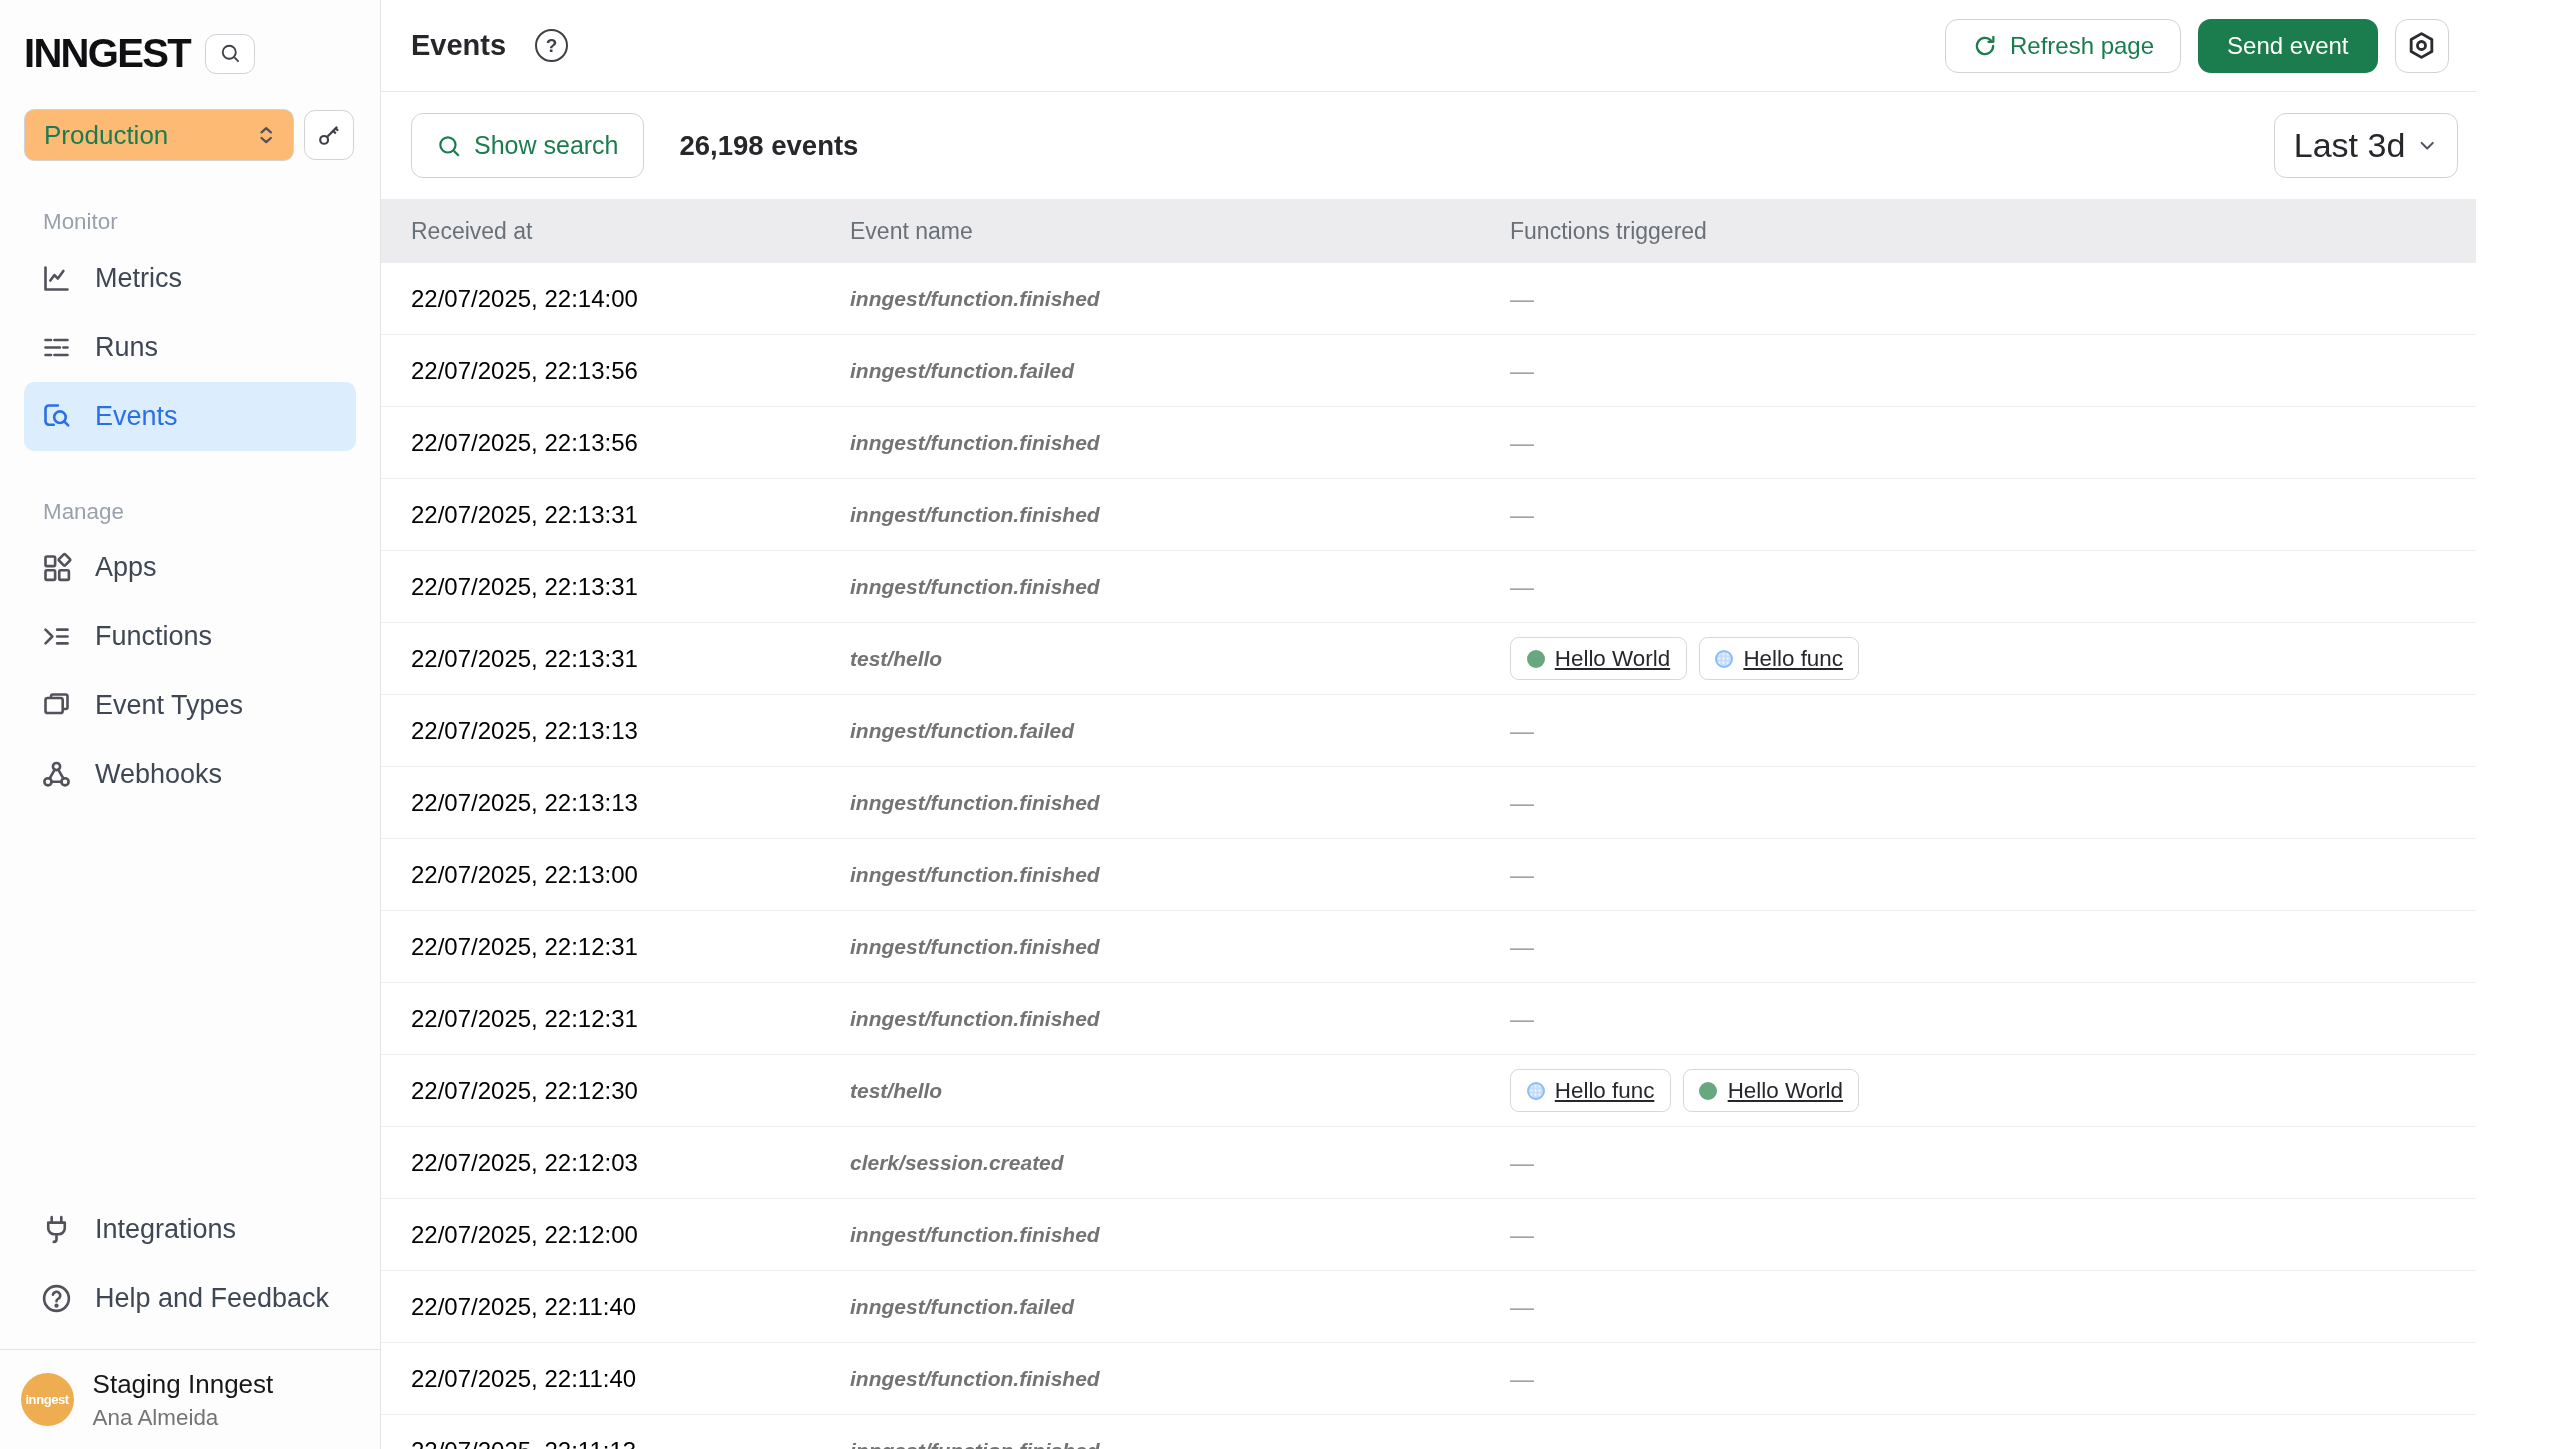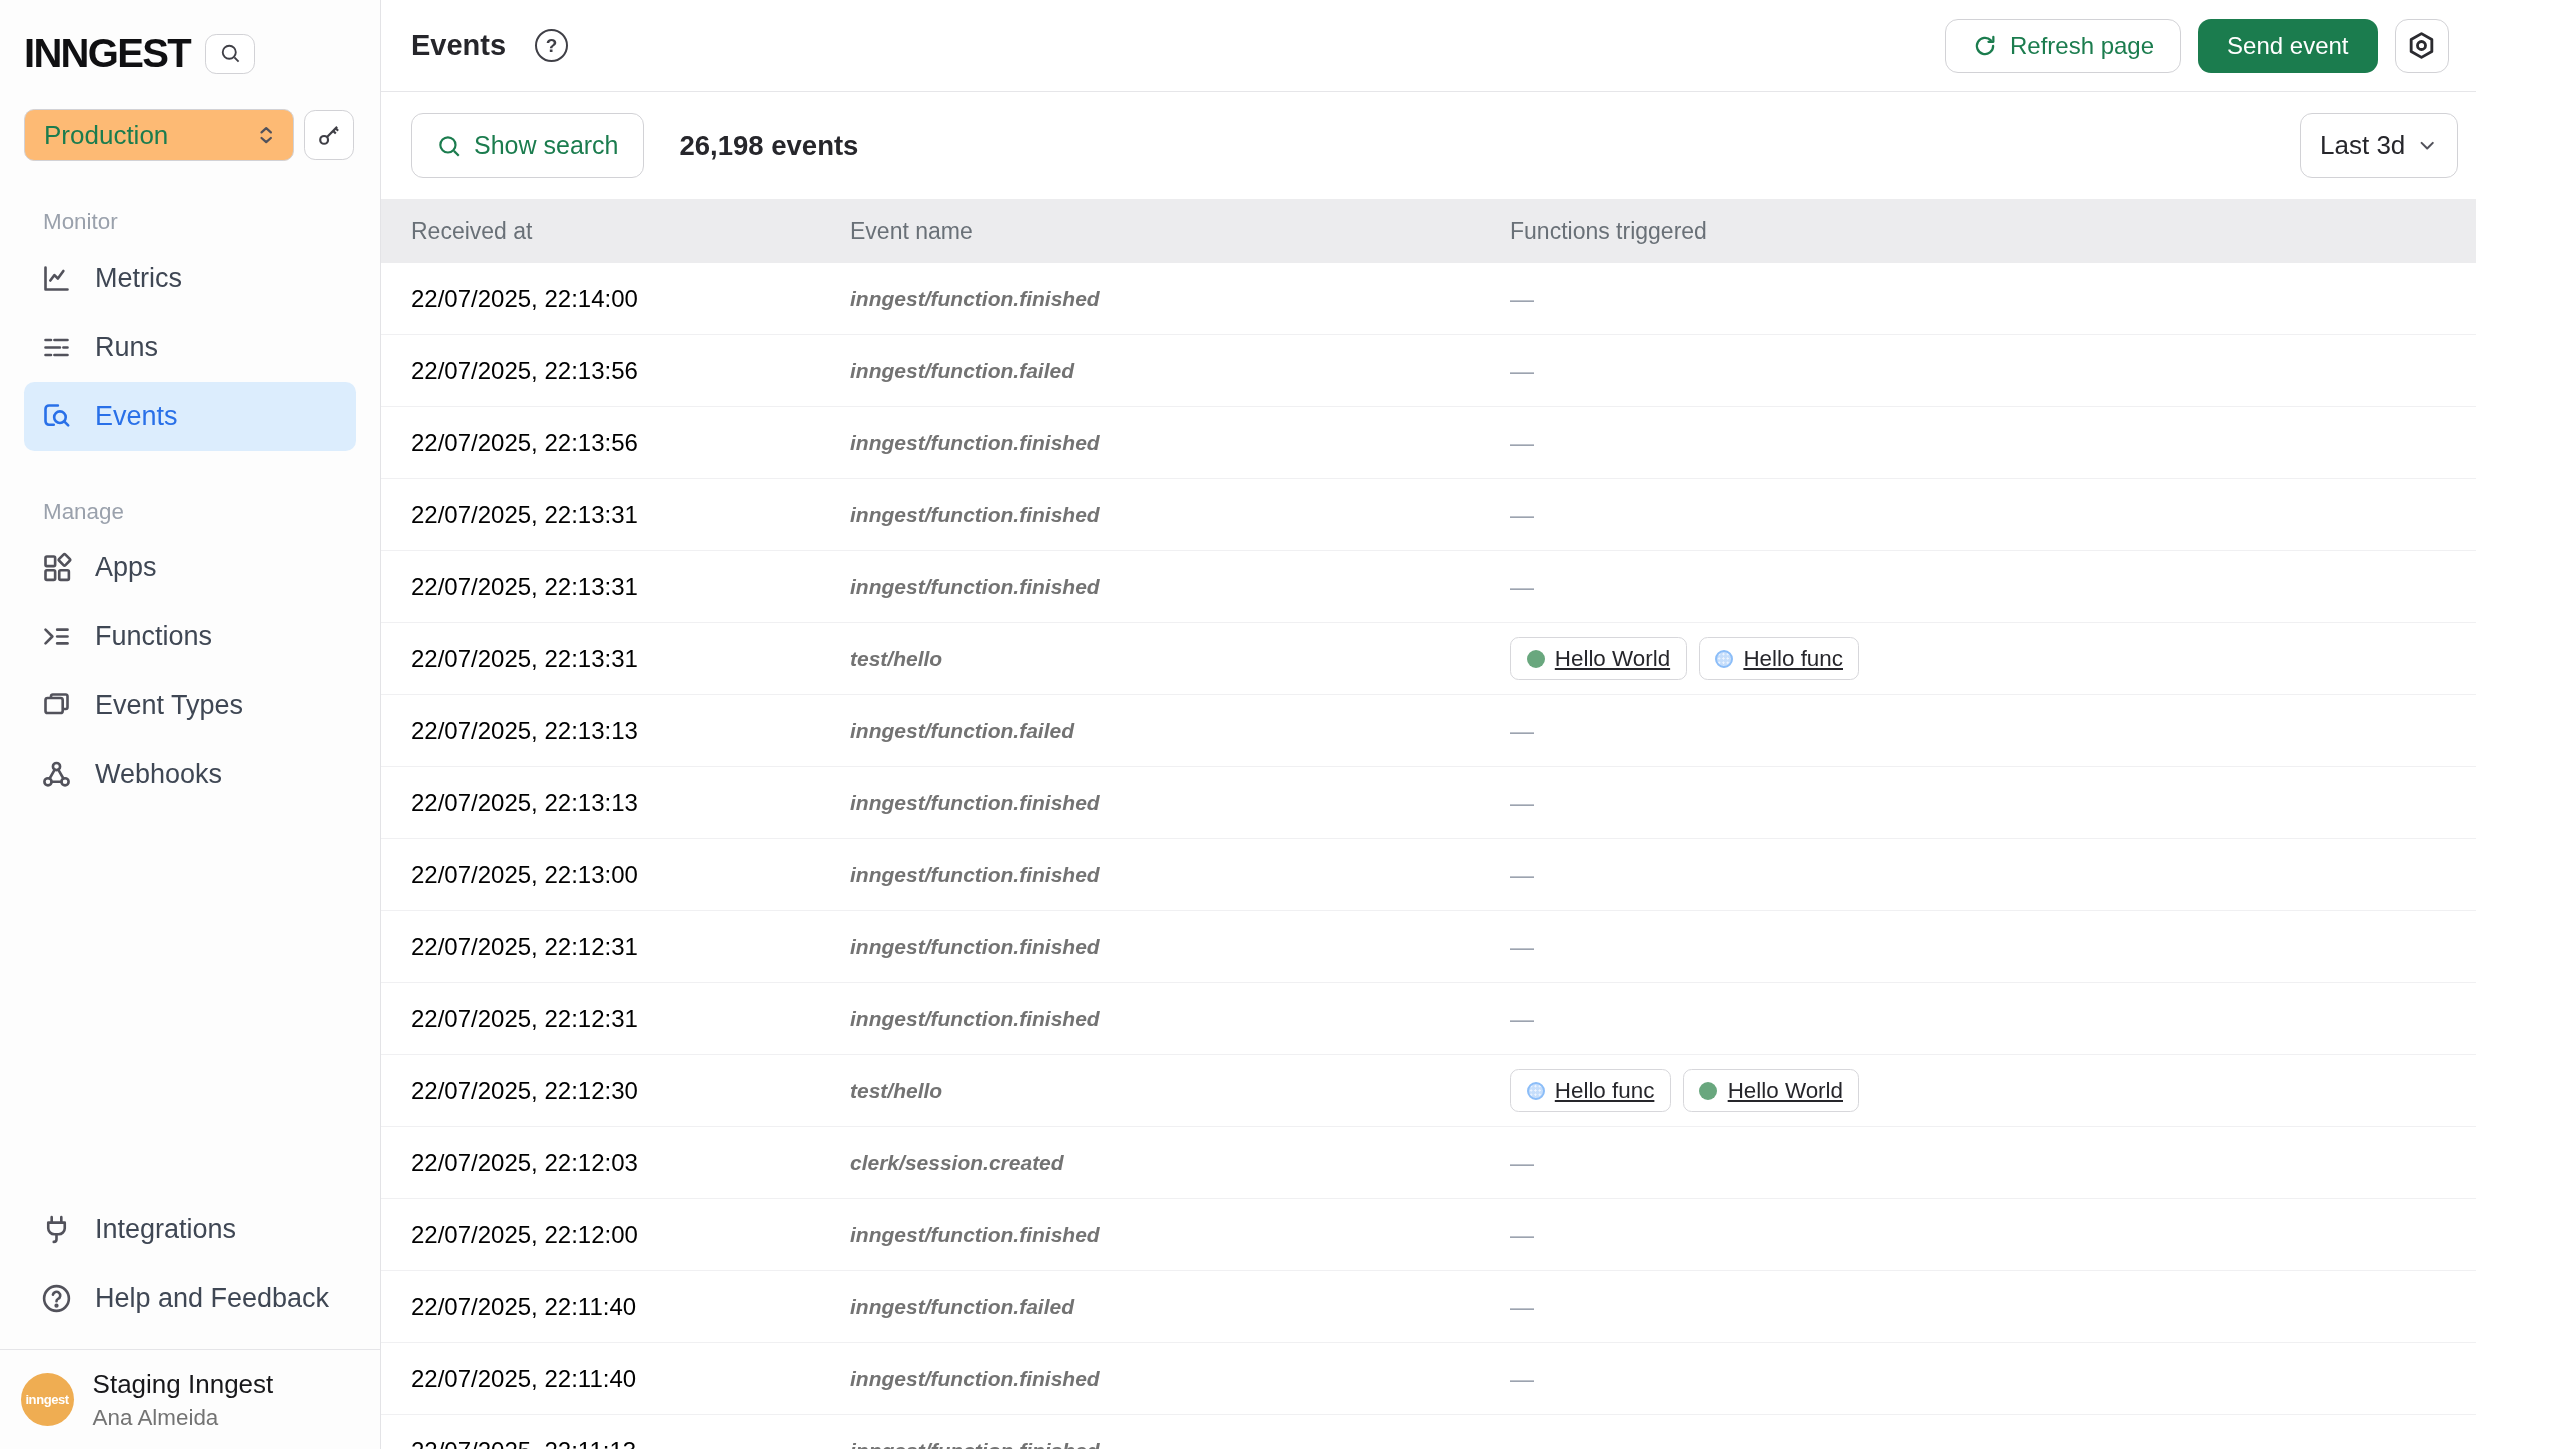--- a/index.html
+++ b/index.html
@@ -58,21 +58,21 @@
   .btn-primary{ background:var(--accent); border:none; color:#fff; padding:0 29px; font-weight:500; }
   .gear-btn{ width:54px; height:54px; color:#2b2b30; }
   .gear-btn svg{ width:31px; height:31px; }
 
   .toolbar{ height:107px; min-height:107px; display:flex; align-items:center; justify-content:space-between;
             padding:0 18px 0 30px; }
   .toolbar-left{ display:flex; align-items:center; gap:36px; }
   .show-search{ height:65px; border-radius:12px; padding:0 24px; font-size:25px; }
   .events-count{ font-size:27.5px; font-weight:600; color:#26262b; }
   .range-btn{ height:65px; border-radius:12px; background:#fff; border:1.3px solid var(--border);
-              color:#26262b; padding:0 19px; font-size:26px; gap:10.3px; }
+              color:#26262b; padding:0 19px; font-size:34px; gap:10.3px; }
   .range-btn svg{ width:22.4px; height:22.4px; color:#52525b; }
 
   .thead{ height:64px; min-height:64px; background:#ececee; display:flex; align-items:center;
           padding-left:30px; font-size:23px; color:#697077; }
   .col-received{ width:439px; min-width:439px; }
   .col-event{ width:660px; min-width:660px; }
   .col-fn{ flex:1; display:flex; align-items:center; gap:12px; }
   .tbody{ flex:1; overflow:hidden; }
   .trow{ height:72px; display:flex; align-items:center; padding-left:30px;
          border-bottom:0.9px solid var(--row-line); cursor:pointer; }

